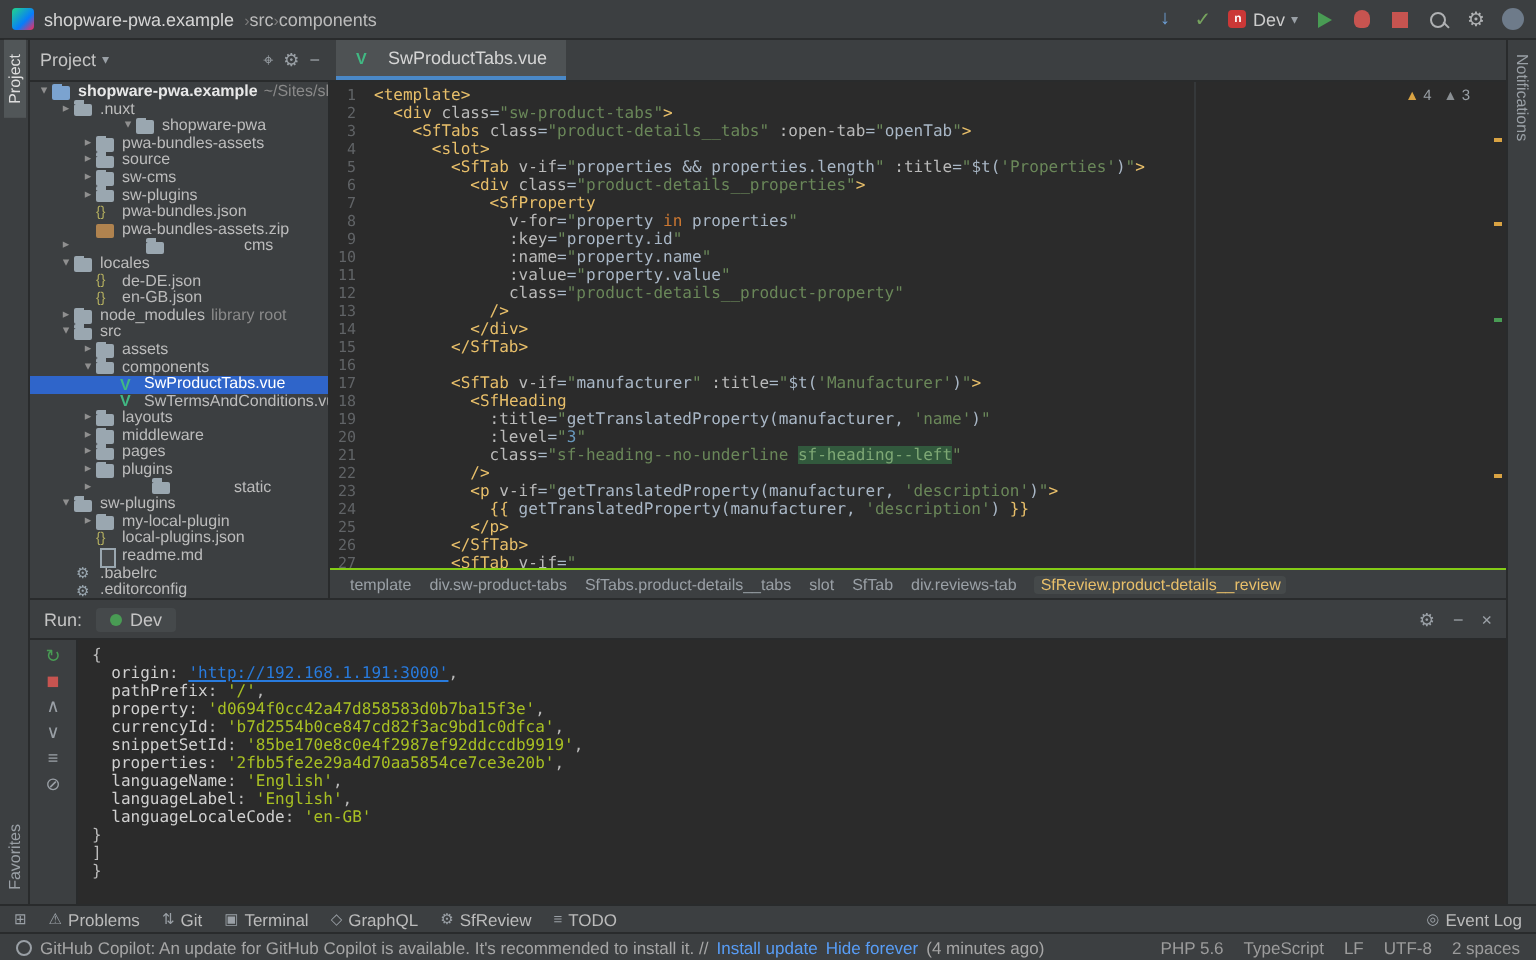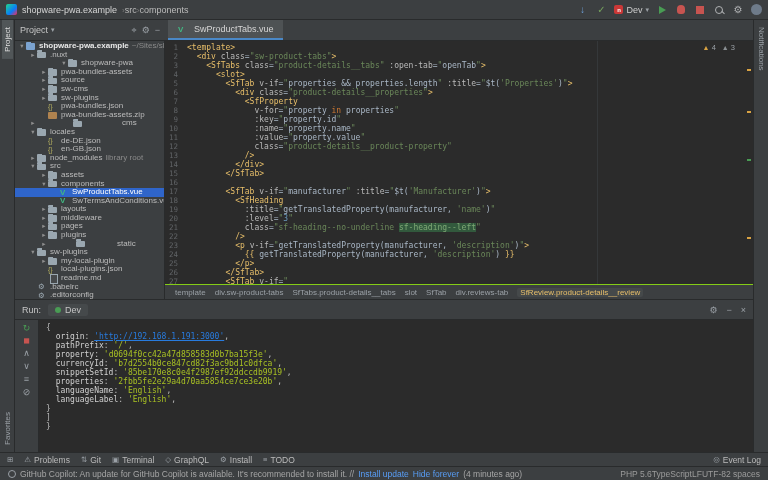--- a/index.html
+++ b/index.html
@@ -90,21 +90,21 @@
   .c-link { color:#287bde; text-decoration:underline;margin-top:44px; }
 
   
   .bottombar { height:14px; display:flex; align-items:center; gap:11px; background:#3c3f41; border-top:1px solid #292b2c; font-size:8.5px; color:#bbb; padding:0 7px; }
   .bb-item { display:flex; align-items:center; gap:3px; }
   .bb-ic { font-size:7.5px; color:#9aa0a6; }
   .bb-right { margin-left:auto; display:flex; align-items:center; gap:3px; }
   .statusbar { height:14px; display:flex; align-items:center; gap:4px; background:#3c3f41; border-top:1px solid #292b2c; font-size:8.5px; color:#a6a6a6; padding:0 8px; white-space:nowrap; overflow:hidden; }
   .cp-ic { width:8px; height:8px; border:1px solid #9aa0a6; border-radius:50%; flex:none; }
   .sb-link { color:#589df6; }
-  .sb-right { margin-left:auto; display:flex; color:#9c9c9c;text-align:center; }
+  .sb-right { margin-left:auto; display:flex; gap:10px; color:#9c9c9c;text-align:center; }
 </style>
 </head>
 <body>
 
 <div class="titlebar">
   <span class="logo"></span>
   <span class="tb-proj">shopware-pwa.example</span>
   <span class="tb-path" id="tb-path"><span class="tb-sep">›</span><span class="tb-path-item">src</span><span class="tb-sep">›</span><span class="tb-path-item">components</span></span>
   <div class="tb-right">
     <span class="tbi" style="color:#6ea0d8;">↓</span>
@@ -391,20 +391,21 @@
         <div class="console" id="console">
             <div class="con-line"><span class="c-p">{</span></div>
             <div class="con-line"><span class="c-p">  </span><span class="c-key">origin</span><span class="c-p">: </span><span class="c-link">'http://192.168.1.191:3000'</span><span class="c-p">,</span></div>
             <div class="con-line"><span class="c-p">  </span><span class="c-key">pathPrefix</span><span class="c-p">: </span><span class="c-val">'/'</span><span class="c-p">,</span></div>
             <div class="con-line"><span class="c-p">  </span><span class="c-key">property</span><span class="c-p">: </span><span class="c-val">'d0694f0cc42a47d858583d0b7ba15f3e'</span><span class="c-p">,</span></div>
             <div class="con-line"><span class="c-p">  </span><span class="c-key">currencyId</span><span class="c-p">: </span><span class="c-val">'b7d2554b0ce847cd82f3ac9bd1c0dfca'</span><span class="c-p">,</span></div>
             <div class="con-line"><span class="c-p">  </span><span class="c-key">snippetSetId</span><span class="c-p">: </span><span class="c-val">'85be170e8c0e4f2987ef92ddccdb9919'</span><span class="c-p">,</span></div>
             <div class="con-line"><span class="c-p">  </span><span class="c-key">properties</span><span class="c-p">: </span><span class="c-val">'2fbb5fe2e29a4d70aa5854ce7ce3e20b'</span><span class="c-p">,</span></div>
             <div class="con-line"><span class="c-p">  </span><span class="c-key">languageName</span><span class="c-p">: </span><span class="c-val">'English'</span><span class="c-p">,</span></div>
             <div class="con-line"><span class="c-p">  </span><span class="c-key">languageLabel</span><span class="c-p">: </span><span class="c-val">'English'</span><span class="c-p">,</span></div>
+            <div class="con-line"><span class="c-p">  </span><span class="c-key">languageLocaleCode</span><span class="c-p">: </span><span class="c-val">'en-GB'</span></div>
             <div class="con-line"><span class="c-p">}</span></div>
             <div class="con-line"><span class="c-p">]</span></div>
             <div class="con-line"><span class="c-p">}</span></div>
           </div>
       </div>
     </div>
   </div>
 
   <div class="edgebar right">
     <div id="right-top-tabs">
@@ -428,21 +429,21 @@
       <span class="bb-item">
         <span class="bb-ic">▣</span>
         <span>Terminal</span>
       </span>
       <span class="bb-item">
         <span class="bb-ic">◇</span>
         <span>GraphQL</span>
       </span>
       <span class="bb-item">
         <span class="bb-ic">⚙</span>
-        <span>Install</span>
+        <span>SfReview</span>
       </span>
       <span class="bb-item">
         <span class="bb-ic">≡</span>
         <span>TODO</span>
       </span>
     </span>
   <span class="bb-right">
     <span class="bb-ic">◎</span>
     <span>Event Log</span>
   </span>

